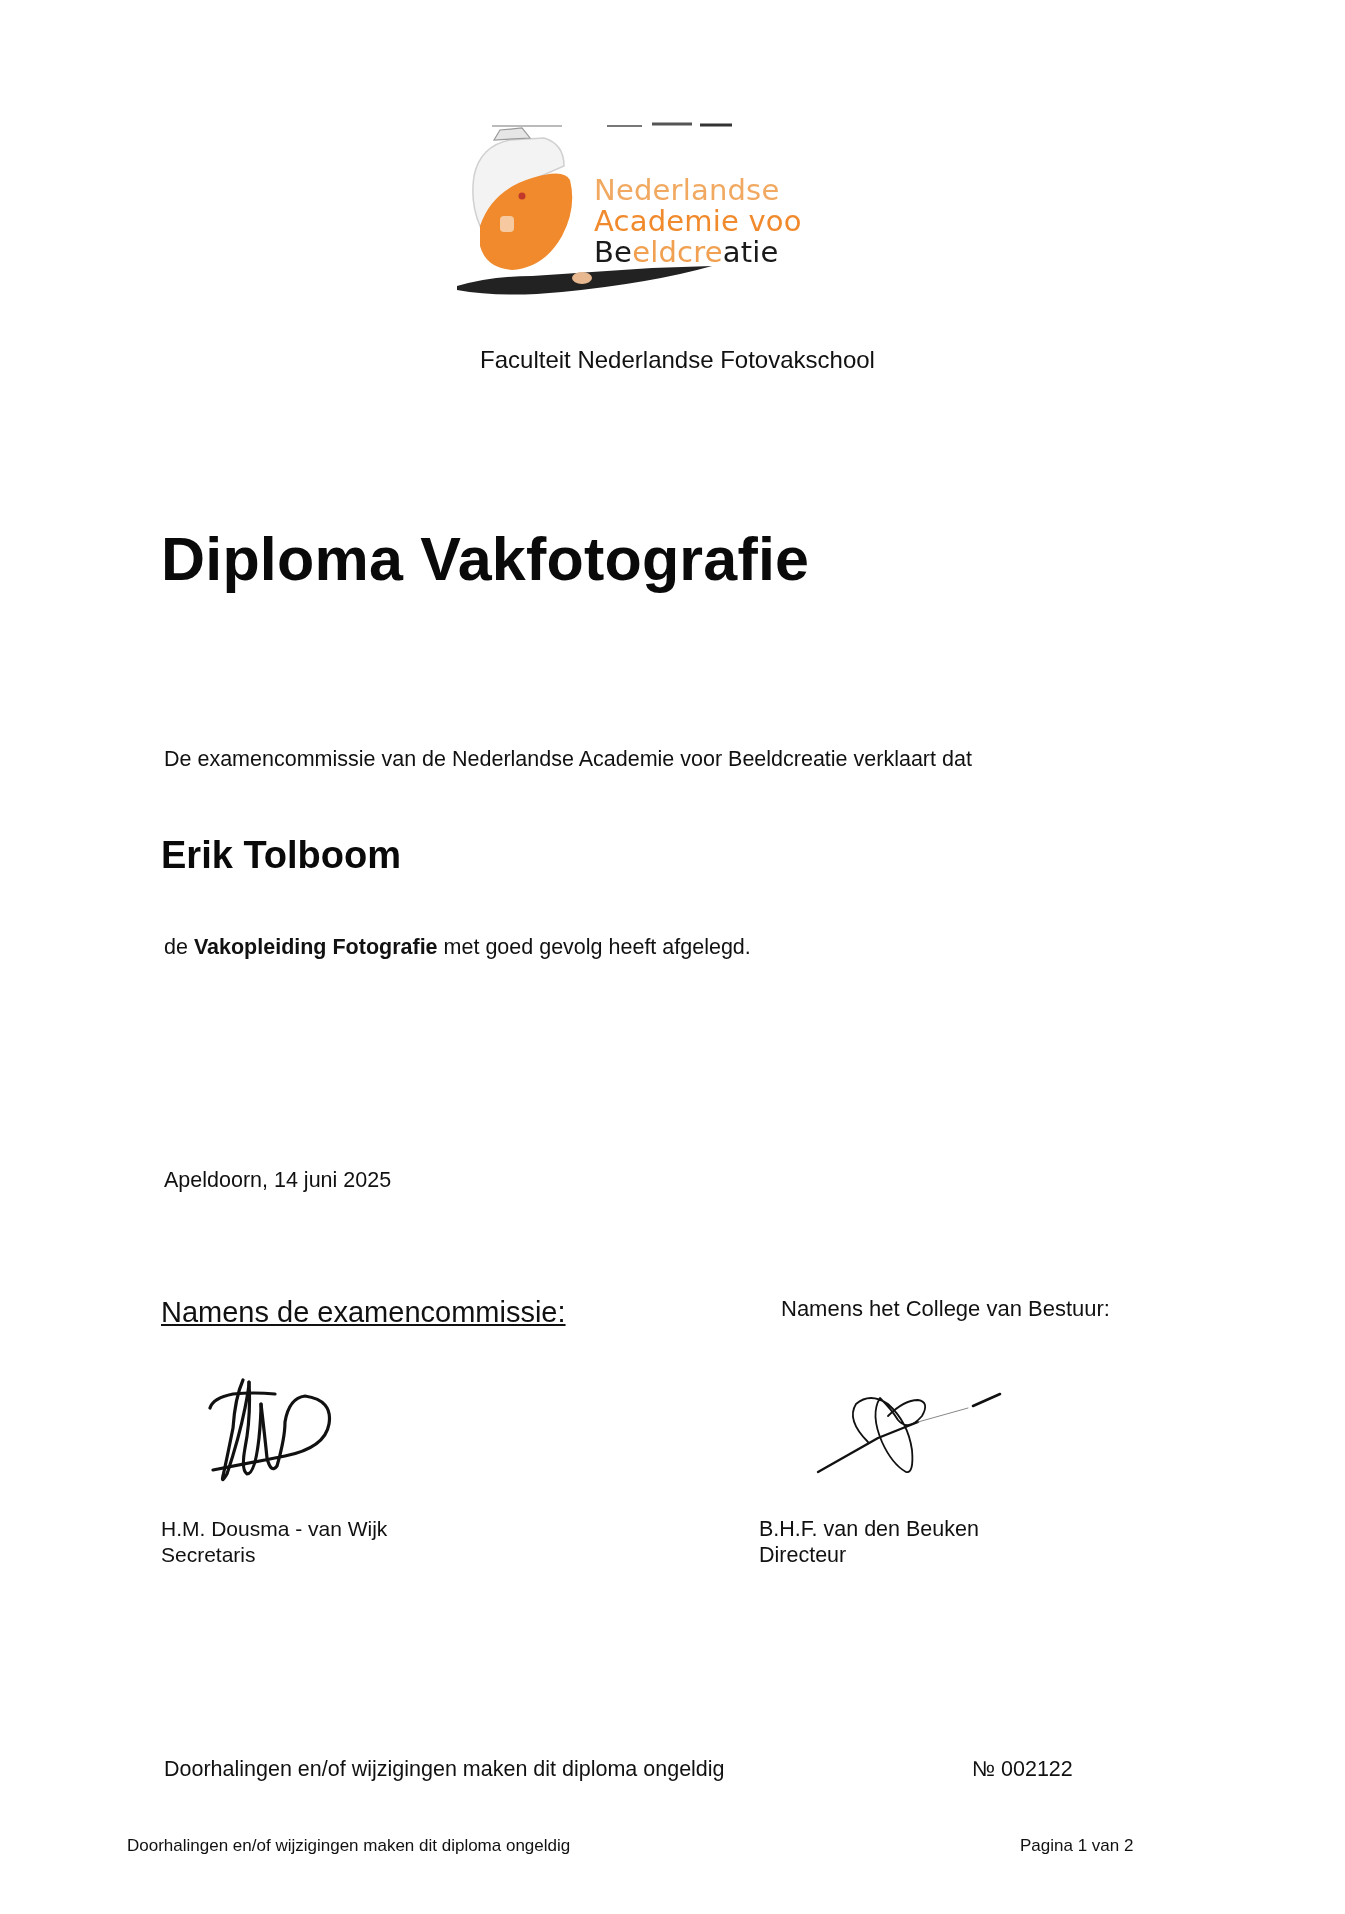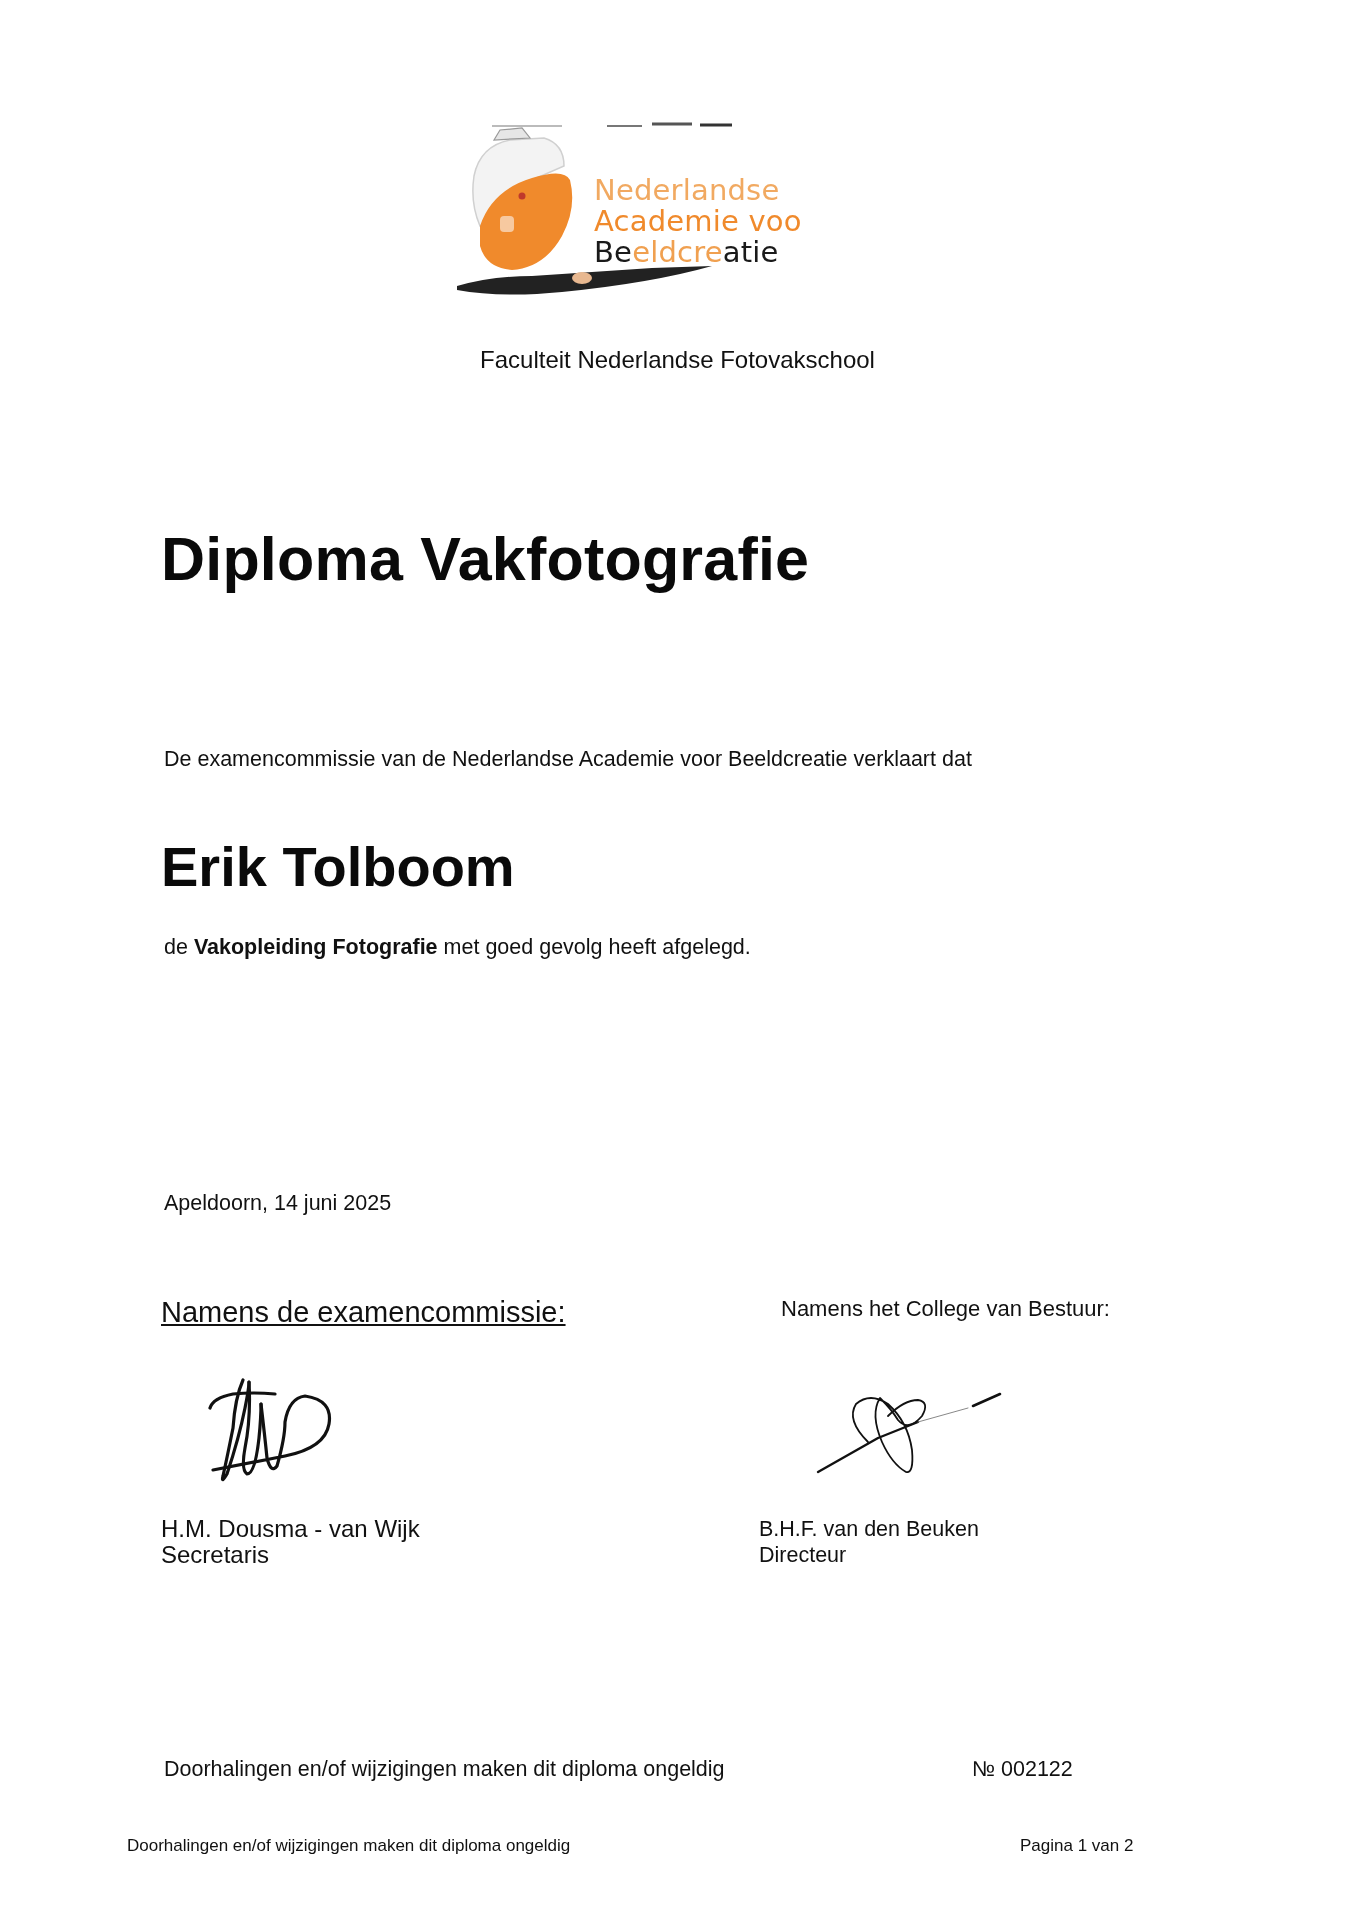--- a/index.html
+++ b/index.html
@@ -57,35 +57,34 @@
       letter-spacing: 0.2px;
       color: #0a0a0a;
       text-align: right;
     }
     .declaration {
       left: 164px; top: 747px;
       font-size: 21.5px;
     }
     .recipient {
       left: 161px; top: 834px;
-      font-size: 56px;
+      font-size: 38px;
       font-weight: bold;
       color: #0a0a0a;
     }
     .born {
       left: 164px; top: 934px;
       font-size: 21.5px;
       line-height: 26px;
     }
     .born b { font-weight: bold; }
 
     .place-date {
       left: 164px; top: 1168px;
       font-size: 21.5px;
-      margin-top: 23px;
     }
     .on-behalf-left {
       left: 161px; top: 1296px;
       font-size: 29px;
       text-decoration: underline;
     }
     .on-behalf-right {
       left: 757px; top: 1296px;
       font-size: 22px;
       margin-left: 24px;
@@ -93,21 +92,21 @@
     .sig-left {
       position: absolute; left: 205px; top: 1378px; width: 130px; height: 110px;
     }
     .sig-right {
       position: absolute; left: 808px; top: 1390px; width: 200px; height: 90px;
     }
     .sig-left svg, .sig-right svg { width: 100%; height: 100%; display: block; overflow: visible; }
 
     .signer-left {
       left: 161px; top: 1516px;
-      font-size: 24px; line-height: 26px;
+      font-size: 21px; line-height: 26px;
     }
     .signer-right {
       left: 759px; top: 1516px;
       font-size: 21.5px; line-height: 26px;
     }
 
     .warning {
       left: 164px; top: 1757px;
       font-size: 21.5px;
     }

